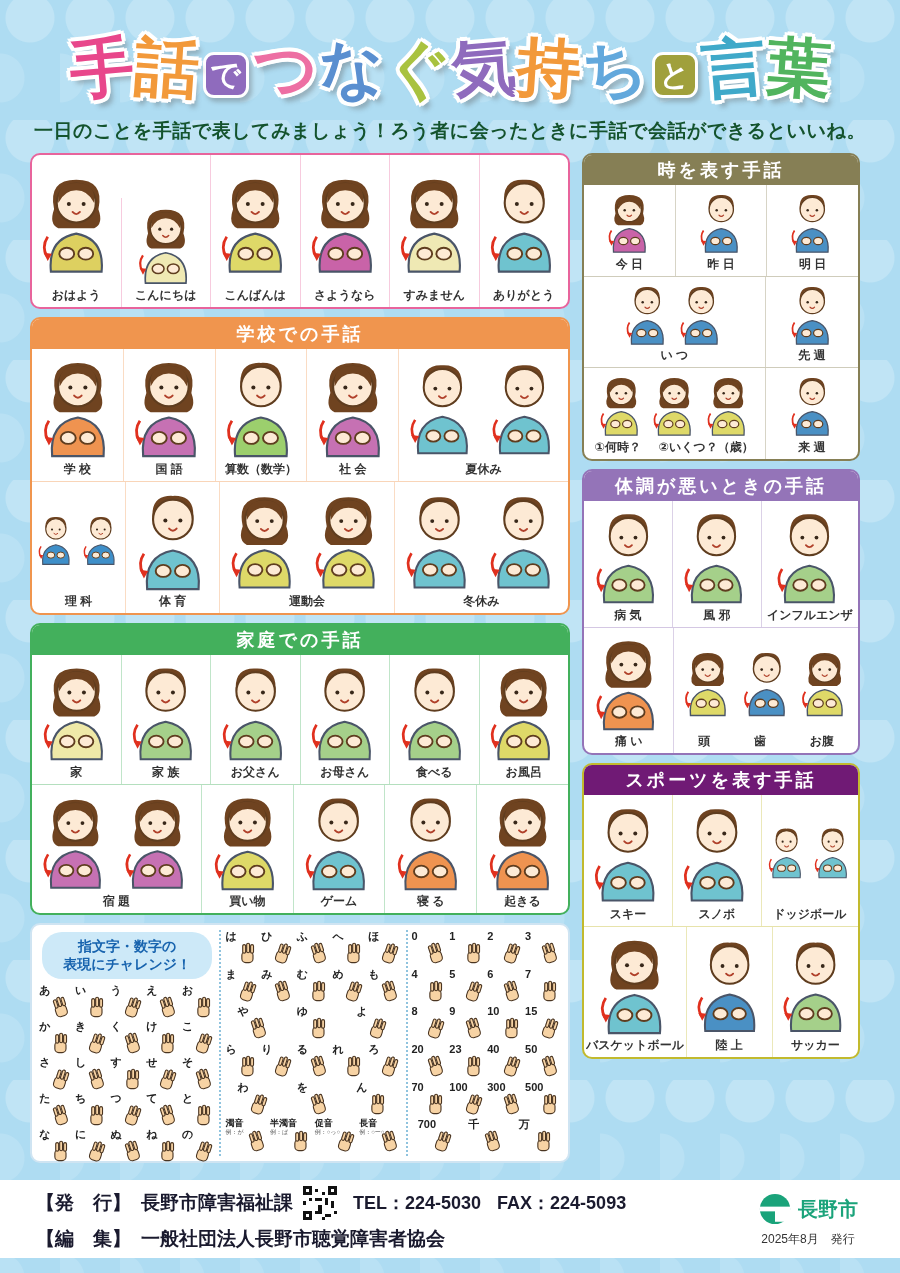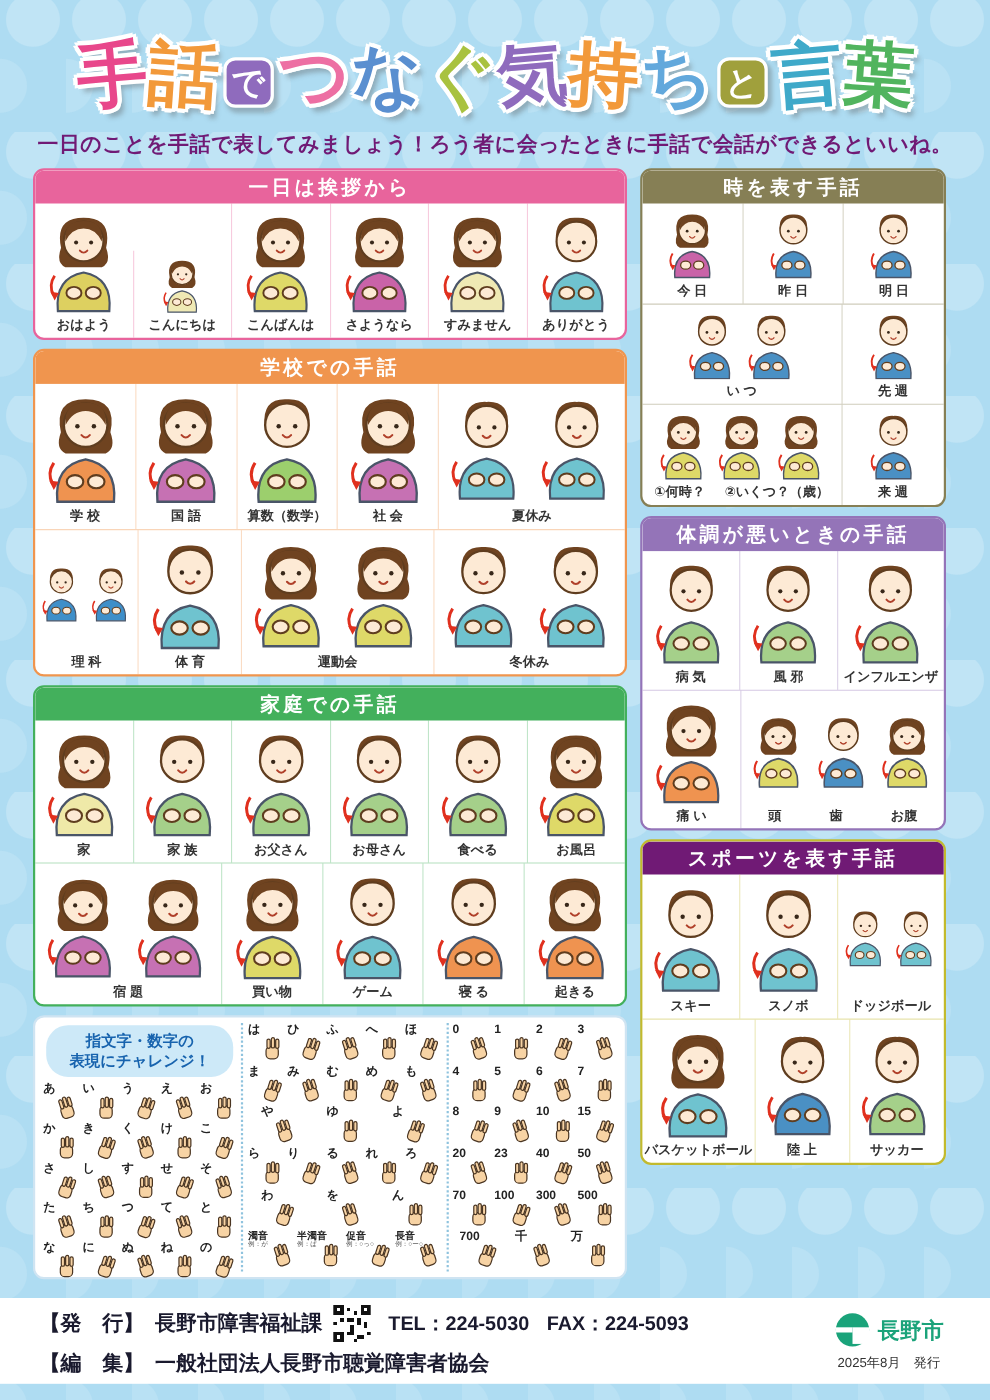--- a/index.html
+++ b/index.html
@@ -18,21 +18,21 @@
     font-weight:bold;font-size:64px;line-height:1;display:inline-block;
     text-shadow:-3px -3px 0 #fff,3px -3px 0 #fff,-3px 3px 0 #fff,3px 3px 0 #fff,
                 0 -4px 0 #fff,0 4px 0 #fff,-4px 0 0 #fff,4px 0 0 #fff,5px 7px 5px rgba(90,90,90,.4);
   }
   .tbadge{
     display:inline-flex;align-items:center;justify-content:center;
     width:40px;height:40px;border-radius:11px;border:3px solid #fff;
     color:#fff;font-weight:bold;font-size:30px;margin:14px 3px 0;
     box-shadow:3px 4px 4px rgba(90,90,90,.35);
   }
-  .subtitle{color:#701a75;font-weight:bold;font-size:19px;margin-top:4px;letter-spacing:.5px;}
+  .subtitle{color:#14532d;font-weight:bold;font-size:19px;margin-top:4px;letter-spacing:.5px;}
   .content{display:flex;gap:12px;padding:9px 30px 0;align-items:flex-start;}
   .col-left{width:540px;display:flex;flex-direction:column;gap:8px;}
   .col-right{width:278px;display:flex;flex-direction:column;gap:8px;}
   .panel{background:#fff;border-radius:10px;border:2px solid #ccc;overflow:hidden;display:flex;flex-direction:column;box-sizing:border-box;}
   .panel-header{height:30px;flex:0 0 30px;color:#fff;font-weight:bold;font-size:18px;letter-spacing:3px;display:flex;align-items:center;justify-content:center;}
   .row{flex:1;display:flex;min-height:0;}
   .cell{display:flex;flex-direction:column;justify-content:flex-end;padding:4px 2px 3px;min-width:0;box-sizing:border-box;}
   .figs{flex:1;min-height:0;display:flex;align-items:flex-end;justify-content:center;gap:1px;}
   .figs svg{height:100%;width:auto;max-width:100%;}
   .figs.m2 svg{max-width:49%;}
@@ -75,21 +75,20 @@
       <span class="tbadge" style="background: rgb(160, 160, 60);">と</span>
       <span class="tchar" style="color: rgb(63, 169, 201); transform: rotate(-5deg);">言</span>
       <span class="tchar" style="color: rgb(81, 180, 94); transform: rotate(4deg);">葉</span>
     </div>
   <div class="subtitle">一日のことを手話で表してみましょう！ろう者に会ったときに手話で会話ができるといいね。</div>
 </div>
 
 <div class="content">
   <div class="col-left">
     <div class="panel" style="height: 156px; border-color: rgb(232, 100, 156);">
-        <div class="panel-header" style="background: rgb(232, 100, 156);">一日は挨拶から</div>
         <div class="row">
           <div class="cell" style="flex: 1 1 0%; border-radius: 14px;">
             <div class="figs">
               <svg viewBox="0 0 80 96" width="78" height="96">
                 <path d="M19,36 Q13,8 40,8 Q67,8 61,36 Q66,50 57,54 L23,54 Q14,50 19,36 Z" fill="#6f4320"></path>
                 <circle cx="40" cy="30" r="18.5" fill="#fdead5" stroke="#5f3d1f" stroke-width="2"></circle>
                 <path d="M23,30 Q21,11 40,11 Q59,11 57,30 Q51,18 40,18 Q29,18 23,30 Z" fill="#6f4320"></path>
                 <circle cx="33" cy="31" r="1.9" fill="#38281a"></circle>
                 <circle cx="47" cy="31" r="1.9" fill="#38281a"></circle>
                 <path d="M36.5,38.5 Q40,42.5 43.5,38.5" stroke="#b0402a" stroke-width="1.8" fill="none" stroke-linecap="round"></path>

